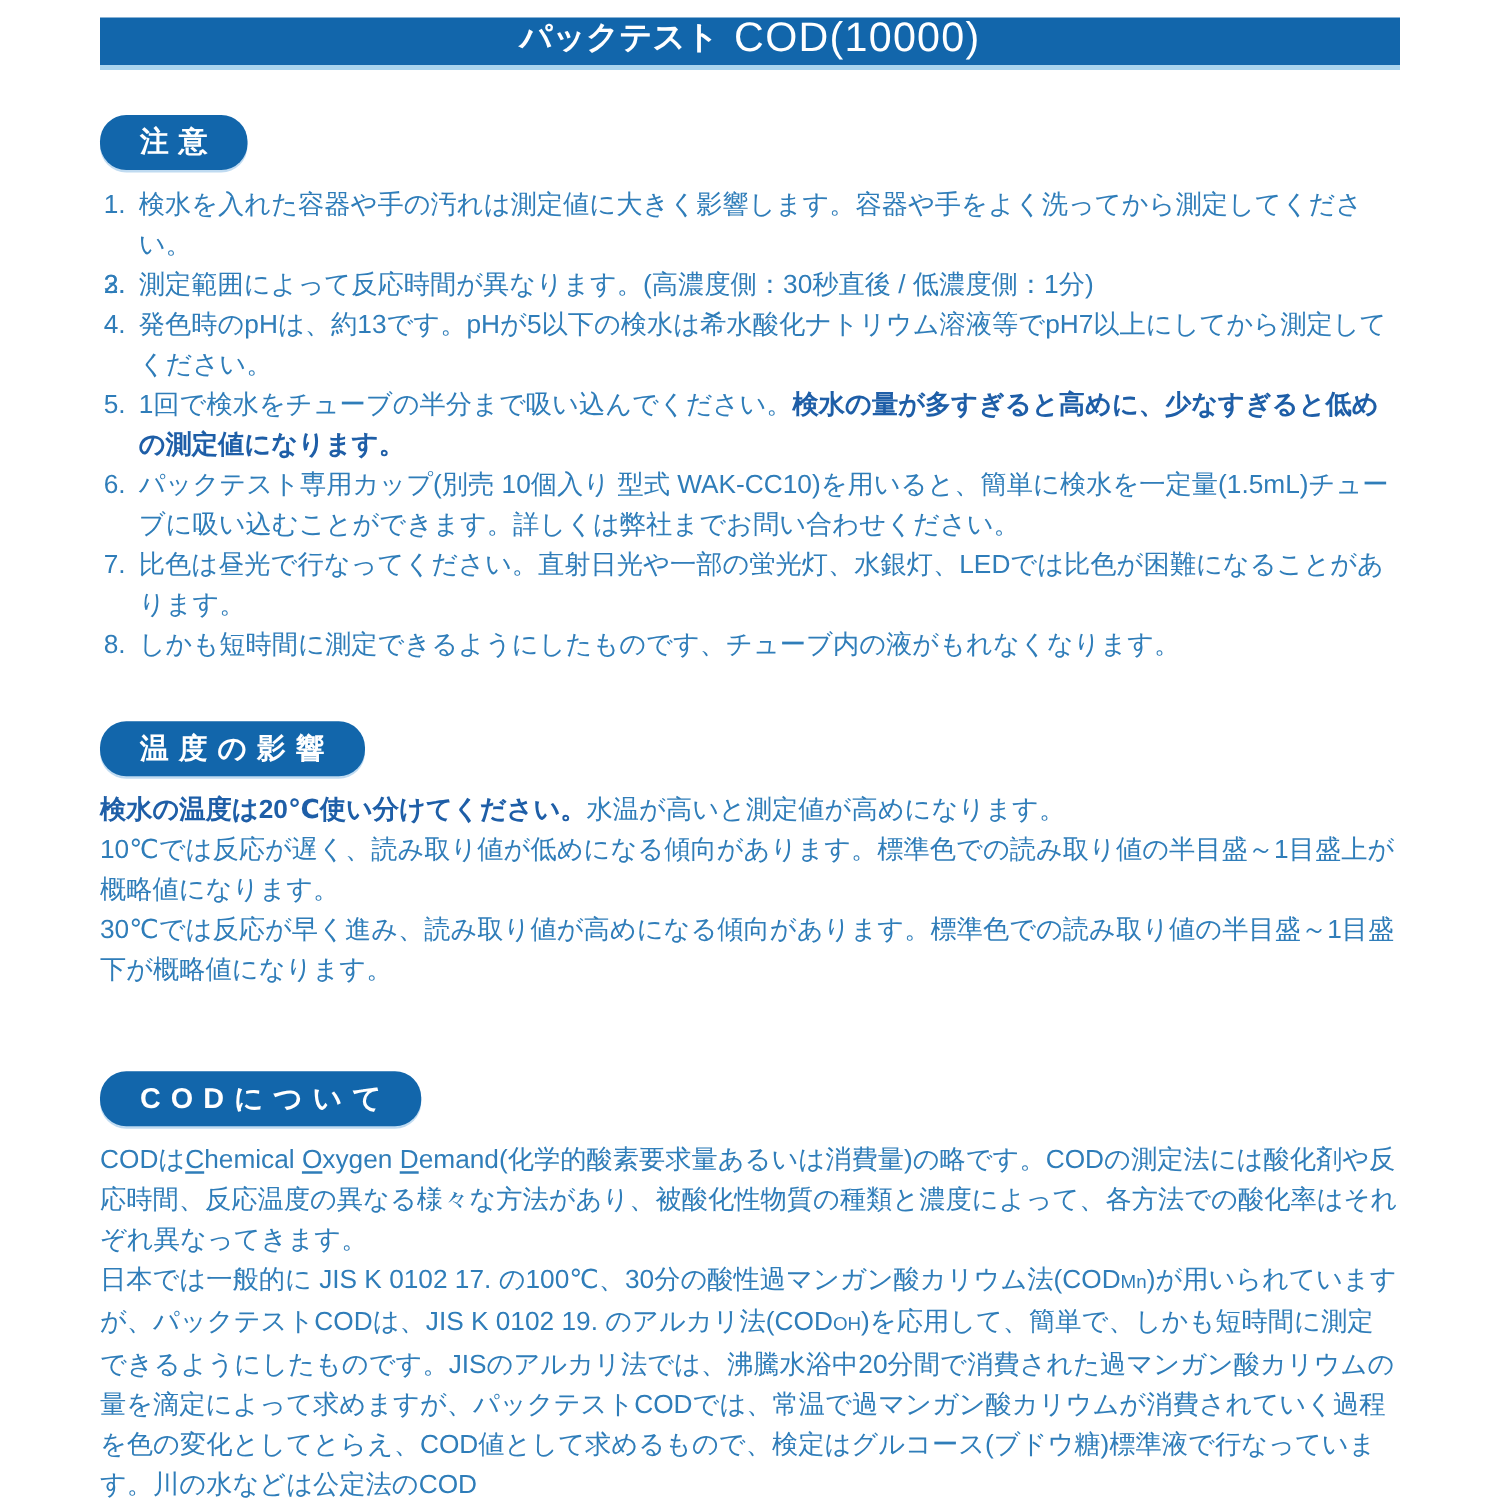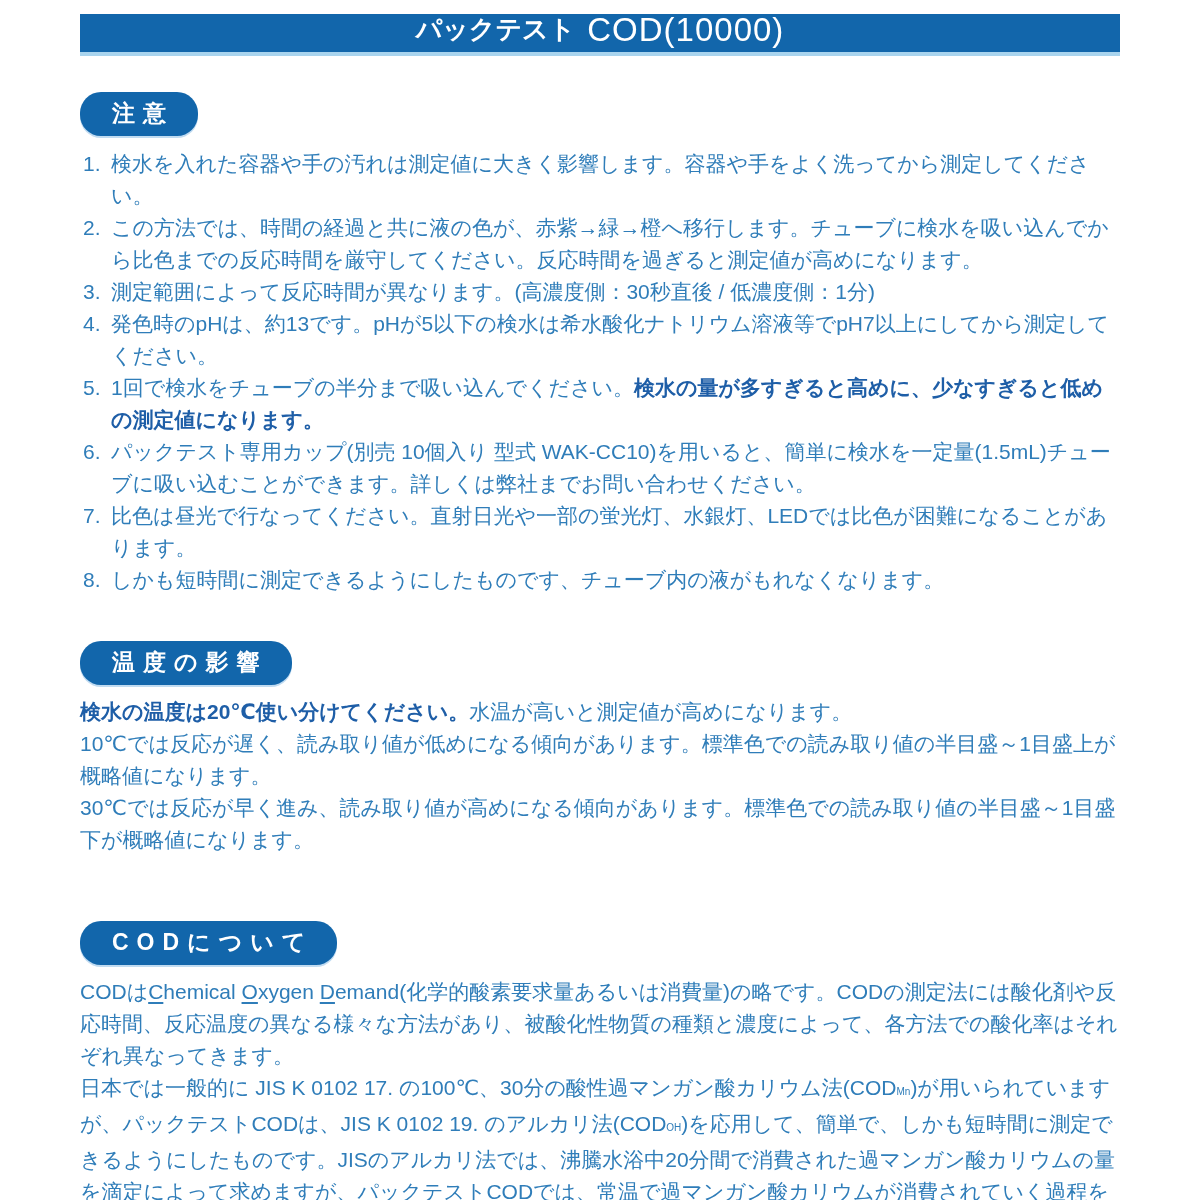--- a/index.html
+++ b/index.html
@@ -37,41 +37,41 @@
   .badge-cod    { margin-top:65px; }
 
   
   .content { font-size:21px; line-height:32px; color:#2f7db9; }
   .list    { margin-top:12px; }
   .num-item { position:relative; padding-left:31px; }
   .num-item .num { position:absolute; left:3px; top:0; }
   .para-block { margin-top:11px; }
   .b { font-weight:bold; color:#1e5ea7; }
   .u { text-decoration:underline; text-underline-offset:3px; }
-  .sub { font-size:10px; letter-spacing:0;margin-top:11px; }
+  .sub { font-size:15px; letter-spacing:0;margin-top:11px; }
   p { margin:0; }
 </style>
 </head>
 <body>
 
 <div class="page">
 
   <div class="header-bar">
     <span class="brand">パックテスト</span>
     <span class="product">COD(10000)</span>
   </div>
 
   <div>
     <span class="badge badge-notice">注意</span>
     <div class="content list">
       <div class="num-item">
         <span class="num">1.</span><span>検水を入れた容器や手の汚れは測定値に大きく影響します。容器や手をよく洗ってから測定してください。</span>
       </div>
       <div class="num-item">
-        <span class="num">2.</span><span>この方法では、時間の経過と共に液の色が、赤紫→緑→橙へ移行します。チューブに検水を吸い込んでから比色までの反応時間を厳守してください。反応時間を過ぎると測定値が高めになります。</span>
+        <span class="num">2.</span>
       </div>
       <div class="num-item">
         <span class="num">3.</span><span>測定範囲によって反応時間が異なります。(高濃度側：30秒直後 / 低濃度側：1分)</span><br>
       </div>
       <div class="num-item">
         <span class="num">4.</span><span>発色時のpHは、約13です。pHが5以下の検水は希水酸化ナトリウム溶液等でpH7以上にしてから測定してください。</span>
       </div>
       <div class="num-item">
         <span class="num">5.</span><span>1回で検水をチューブの半分まで吸い込んでください。</span><span class="b">検水の量が多すぎると高めに、少なすぎると低めの測定値になります。</span>
       </div>

